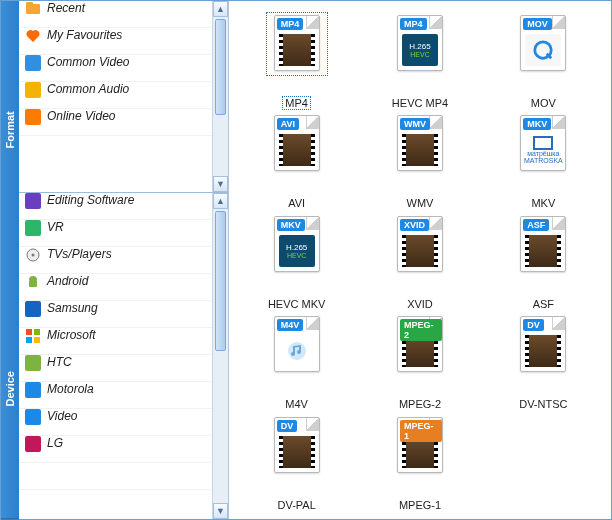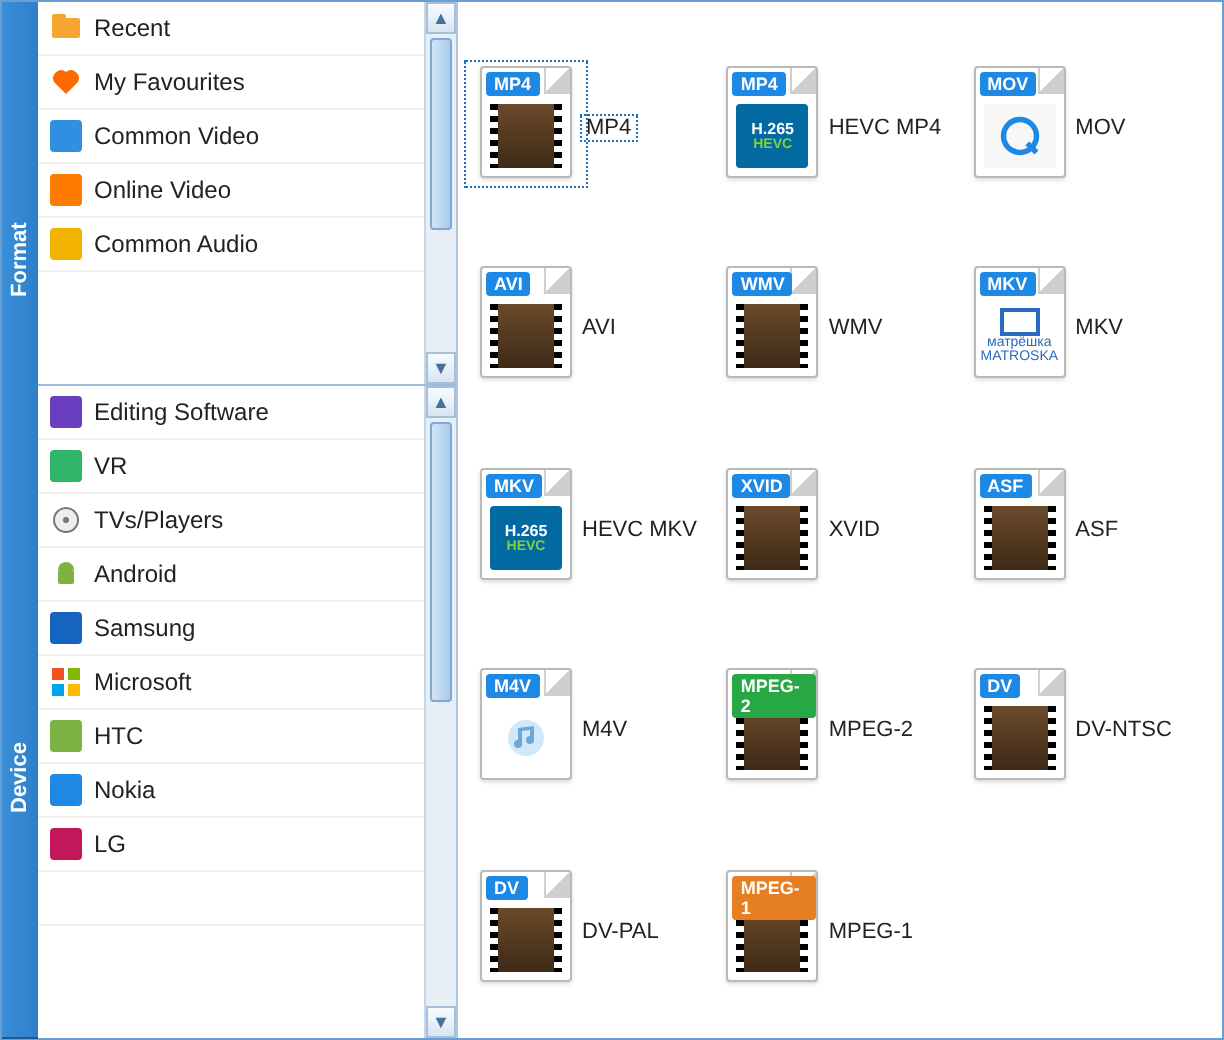--- a/index.html
+++ b/index.html
@@ -7,44 +7,44 @@
   .app { width: 612px; height: 520px; display: flex; border: 1px solid #6a9fd4; }
   .sidebar { width: 228px; display: flex; border-right: 1px solid #b0c4de; }
   .tabs { width: 18px; display: flex; flex-direction: column; background: linear-gradient(to right,#3a8fd8,#2d7fc8); }
   .tab { flex: 1; writing-mode: vertical-rl; transform: rotate(180deg); color: #fff; font-size: 11px; font-weight: bold; display: flex; align-items: center; justify-content: center; border-top: 1px solid #1c5a94; cursor: pointer; }
   .tab:first-child { border-top: none; }
   .lists { flex: 1; display: flex; flex-direction: column; }
   .list-section { position: relative; overflow: hidden; }
   .list-section.format { height: 192px; border-bottom: 1px solid #9bbcdc; }
   .list-section.device { flex: 1; }
   .list-inner { height: 100%; overflow: hidden; padding-right: 16px; }
-  .item { display: flex; align-items: center; gap: 6px; padding: 0 6px; height: 27px; cursor: pointer; border-bottom: 1px solid #f1f1f1; }
+  .item { display: flex; align-items: flex-start; gap: 6px; padding: 0 6px; height: 27px; cursor: pointer; border-bottom: 1px solid #f1f1f1; font-style: italic; }
   .item .icon { width: 16px; height: 16px; flex-shrink: 0; border-radius: 2px; display:flex; align-items:center; justify-content:center; font-size:10px; color:#fff; font-weight:bold;}
   .item .lbl { white-space: nowrap; color: #222; }
   .scrollbar { position: absolute; right: 0; top: 0; bottom: 0; width: 16px; background: #e8eef5; border-left: 1px solid #c5d6e8; }
   .sb-btn { height: 16px; background: linear-gradient(#f8fbff,#d7e5f3); border: 1px solid #a7c0da; display:flex; align-items:center; justify-content:center; color:#4a6f9a; font-size:9px; cursor:pointer;}
   .sb-btn.down { position:absolute; bottom:0; left:0; right:0;}
   .sb-thumb { position:absolute; left:2px; right:2px; background: linear-gradient(to right,#d2e4f6,#a9cbef); border:1px solid #7fa9d3; border-radius:2px; cursor:pointer;}
   .main { flex: 1; display:flex; }
   .grid-wrap { flex:1; position:relative; }
   .grid { display: grid; grid-template-columns: repeat(3, 1fr); padding: 8px 6px; gap: 0 0; height:100%; overflow:hidden;}
-  .tile { display:flex; flex-direction:row; align-items:center; justify-content:flex-start; height:100px; cursor:pointer; padding-top:6px;}
+  .tile { display:flex; flex-direction:column; align-items:center; justify-content:space-between; height:100px; cursor:pointer; padding-top:6px;}
   .tile.selected .thumb { outline: 1px dotted #1f6fb8; outline-offset: 2px; }
   .thumb { width:56px; height:58px; display:flex; flex-direction:column; align-items:center; justify-content:flex-start; position:relative;}
   .doc { width:46px; height:56px; background:#fff; border:1px solid #b9b9b9; border-radius:2px; box-shadow:0 1px 2px rgba(0,0,0,.15); position:relative; display:flex; flex-direction:column; align-items:center; overflow:hidden;}
   .doc::after{content:""; position:absolute; top:0; right:0; width:12px; height:12px; background:linear-gradient(135deg,#fff 48%, #cfcfcf 50%); border-left:1px solid #cfcfcf; border-bottom:1px solid #cfcfcf;}
   .badge { position:absolute; top:2px; left:2px; padding:1px 4px; font-size:9px; color:#fff; border-radius:2px; font-weight:bold; z-index: 2; }
   .badge.blue { background:#1e88e5; }
   .badge.grn { background:#27a844; }
   .badge.org { background:#e67e22; }
   .docbody { position:absolute; top:18px; left:4px; right:4px; bottom:4px; border-radius:2px; display:flex; align-items:center; justify-content:center; }
   .film { background: linear-gradient(#6b4a2a,#3d2a17); }
   .film::before,.film::after{content:"";position:absolute;top:0;bottom:0;width:4px;background:repeating-linear-gradient(#000 0 3px,#fff 3px 6px);}
   .film::before{left:0;} .film::after{right:0;}
-  .hevc{ background:#0369a1; color:#fff; font-size:8px; font-weight:bold; display:flex; flex-direction:column; align-items:center; justify-content:center;}
+  .hevc{ background:#0c4a6e; color:#fff; font-size:8px; font-weight:normal; display:flex; flex-direction:column; align-items:center; justify-content:center;}
   .hevc small{ color:#7fd13b; font-size:7px;}
   .qt { background:#f7f7f7;}
   .qt svg{width:22px;height:22px;}
   .mkvlogo{ background:#fff; color:#2a6bbf; font-size:7px; text-align:center; display:flex; flex-direction:column; align-items:center; justify-content:center;}
   .itunes{background:#fff;}
   .caption { margin-top:4px; font-size:11px; color:#222; text-align:center;}
   .tile.selected .caption{ outline:1px dotted #1f6fb8; padding:0 2px;}
   .alldev { width:62px; height:52px; position:relative;}
   .monitor{position:absolute; top:2px; left:10px; width:40px; height:30px; background:#3a7fbf; border:2px solid #222; border-radius:3px;}
   .monitor::after{content:"";position:absolute;bottom:-6px;left:14px;width:10px;height:5px;background:#555;border-radius:0 0 2px 2px;}
@@ -81,29 +81,29 @@
               <span class="lbl">My Favourites</span>
             </div>
             <div class="item">
               <span class="icon">
                 <div style="width:16px;height:16px;background:#2f8fe0;border-radius:2px;"></div>
               </span>
               <span class="lbl">Common Video</span>
             </div>
             <div class="item">
               <span class="icon">
+                <div style="width:16px;height:16px;background:#f2b400;border-radius:2px;"></div>
+              </span>
+              <span class="lbl">Common Audio</span>
+            </div>
+            <div class="item">
+              <span class="icon">
                 <div style="width:16px;height:16px;background:#ff7a00;border-radius:2px;"></div>
               </span>
               <span class="lbl">Online Video</span>
-            </div>
-            <div class="item">
-              <span class="icon">
-                <div style="width:16px;height:16px;background:#f2b400;border-radius:2px;"></div>
-              </span>
-              <span class="lbl">Common Audio</span>
             </div>
           </div>
         <div class="scrollbar">
           <div class="sb-btn">▲</div>
           <div class="sb-thumb" style="top:18px; height:96px;"></div>
           <div class="sb-btn down">▼</div>
         </div>
       </div>
       <div class="list-section device">
         <div class="list-inner" id="device-list">
@@ -157,21 +157,27 @@
             <div class="item">
               <span class="icon">
                 <div style="width:16px;height:16px;background:#7cb342;border-radius:2px;"></div>
               </span>
               <span class="lbl">HTC</span>
             </div>
             <div class="item">
               <span class="icon">
                 <div style="width:16px;height:16px;background:#1e88e5;border-radius:2px;"></div>
               </span>
-              <span class="lbl">Nokia</span>
+              <span class="lbl">Motorola</span>
+            </div>
+            <div class="item">
+              <span class="icon">
+                <div style="width:16px;height:16px;background:#1e88e5;border-radius:2px;"></div>
+              </span>
+              <span class="lbl">Video</span>
             </div>
             <div class="item">
               <span class="icon">
                 <div style="width:16px;height:16px;background:#c2185b;border-radius:2px;"></div>
               </span>
               <span class="lbl">LG</span>
             </div>
             <div class="item"></div>
           </div>
         <div class="scrollbar">

